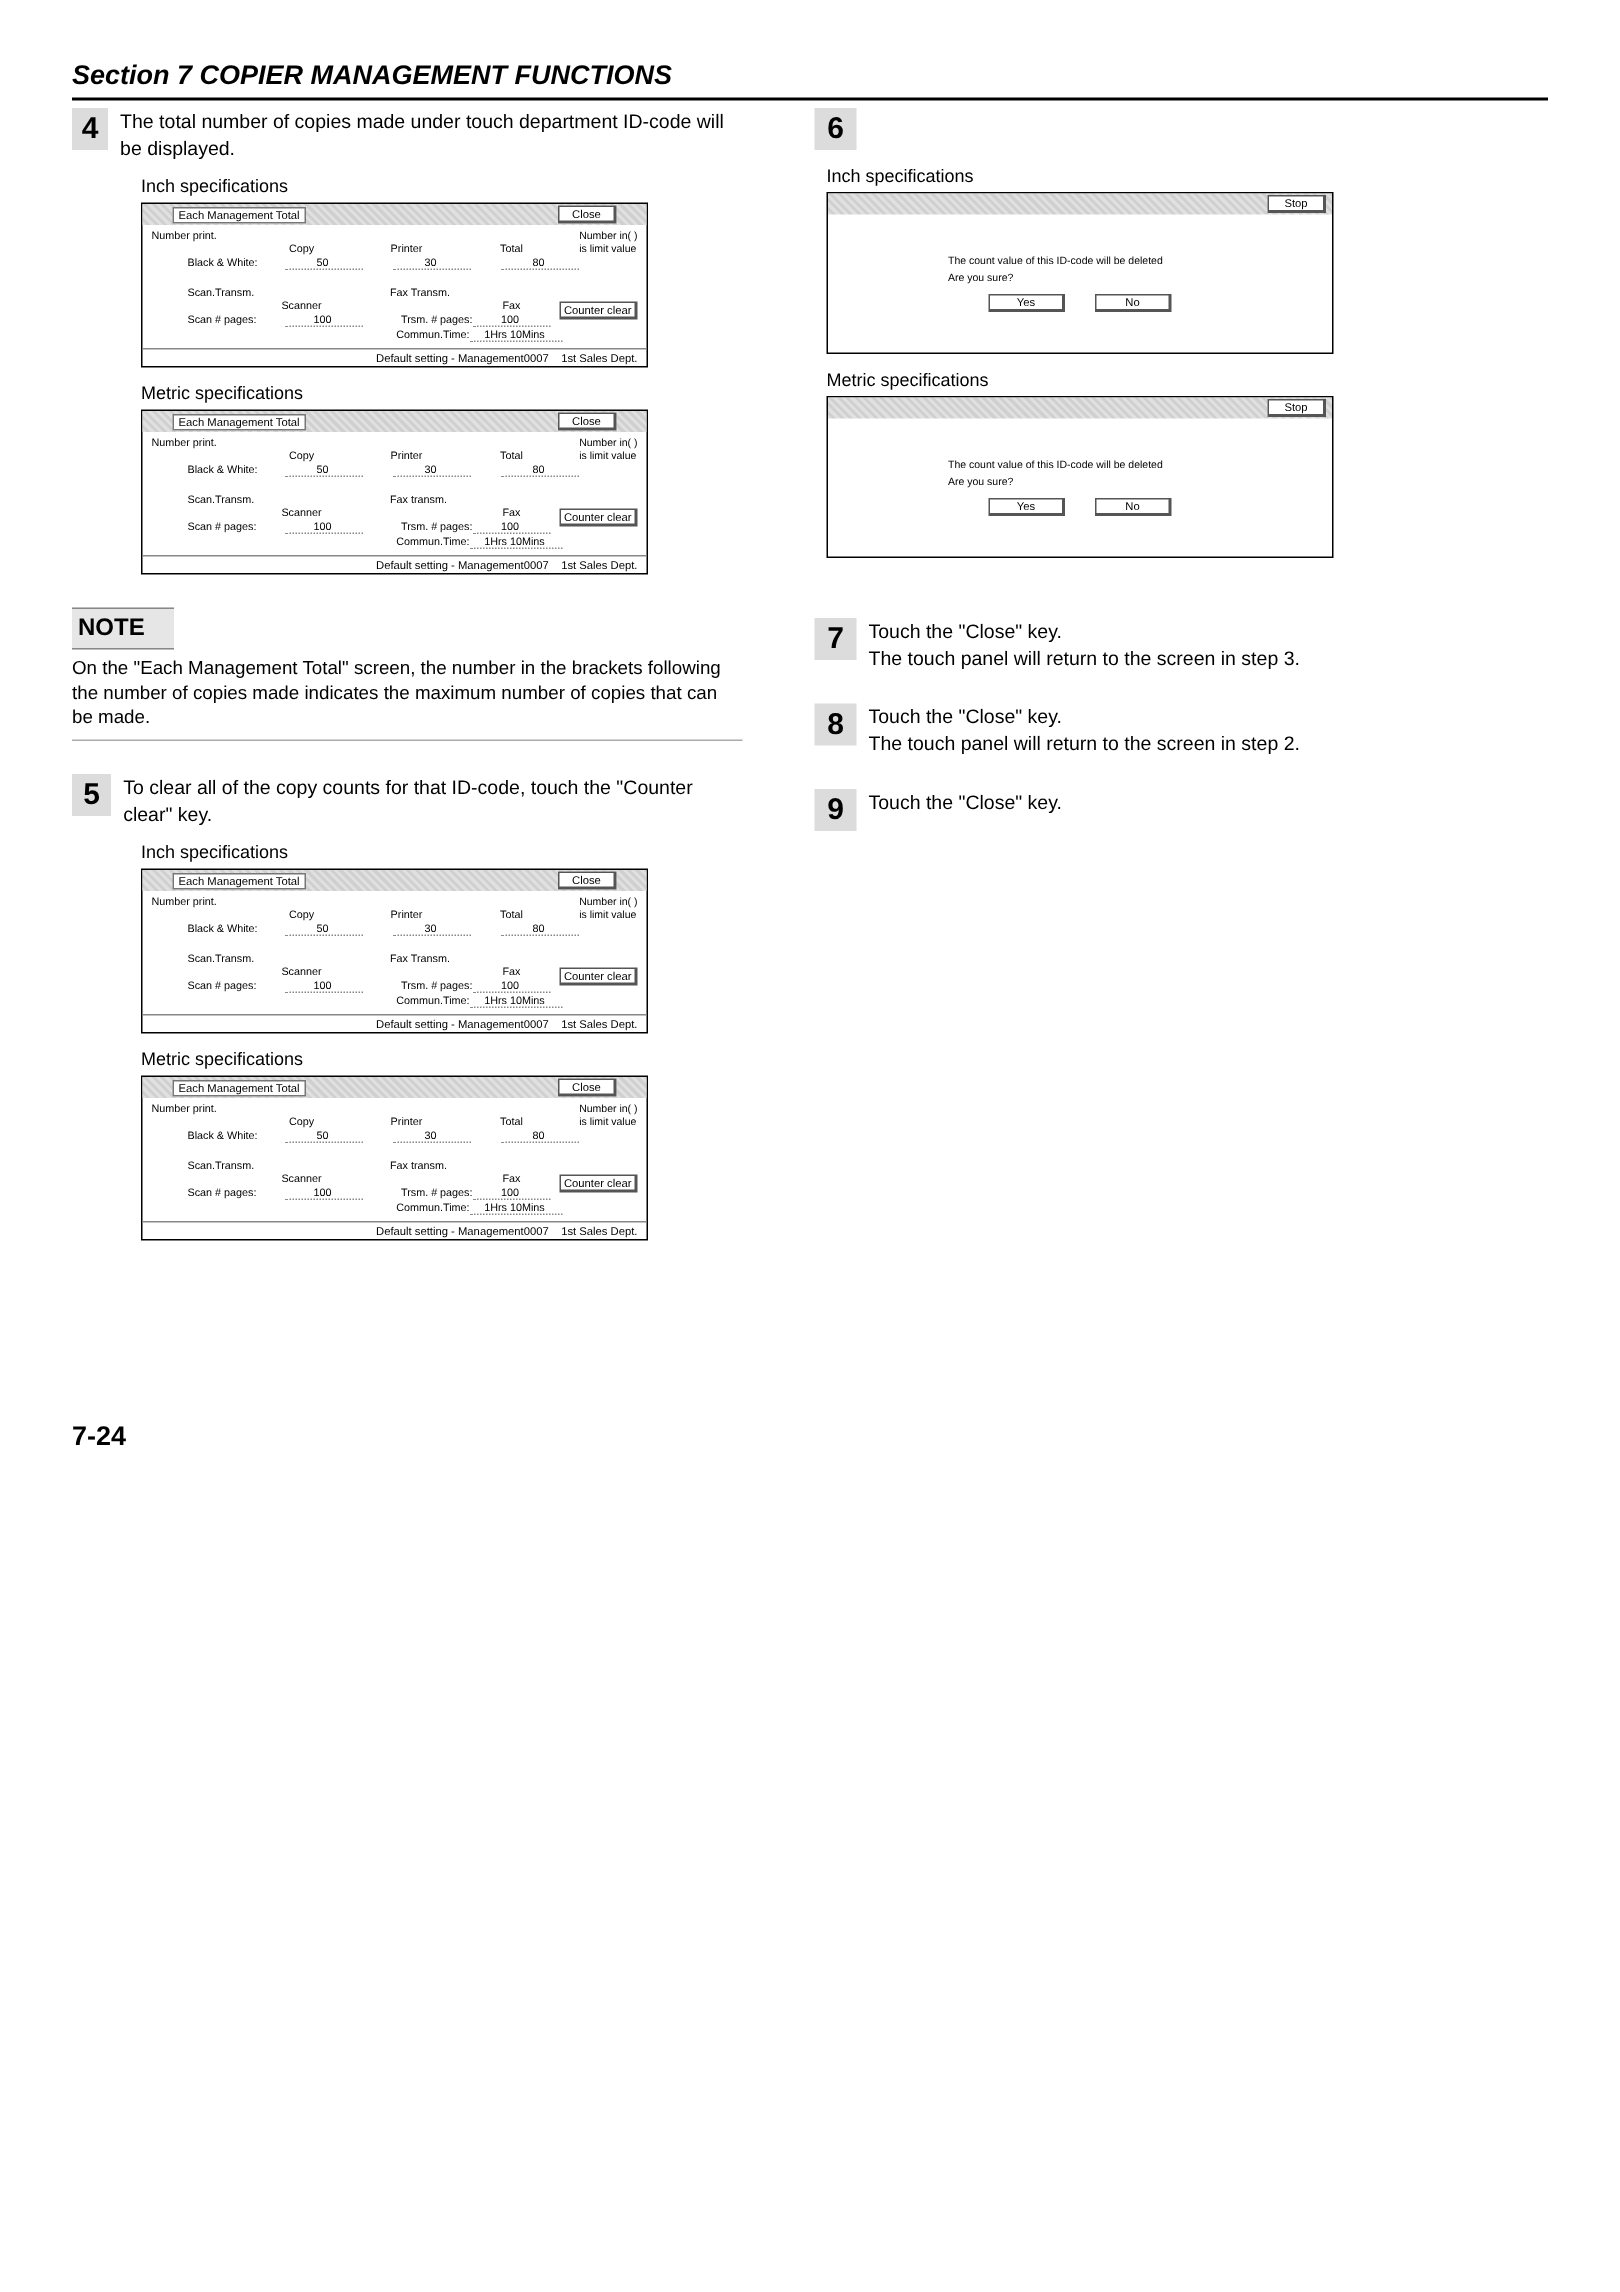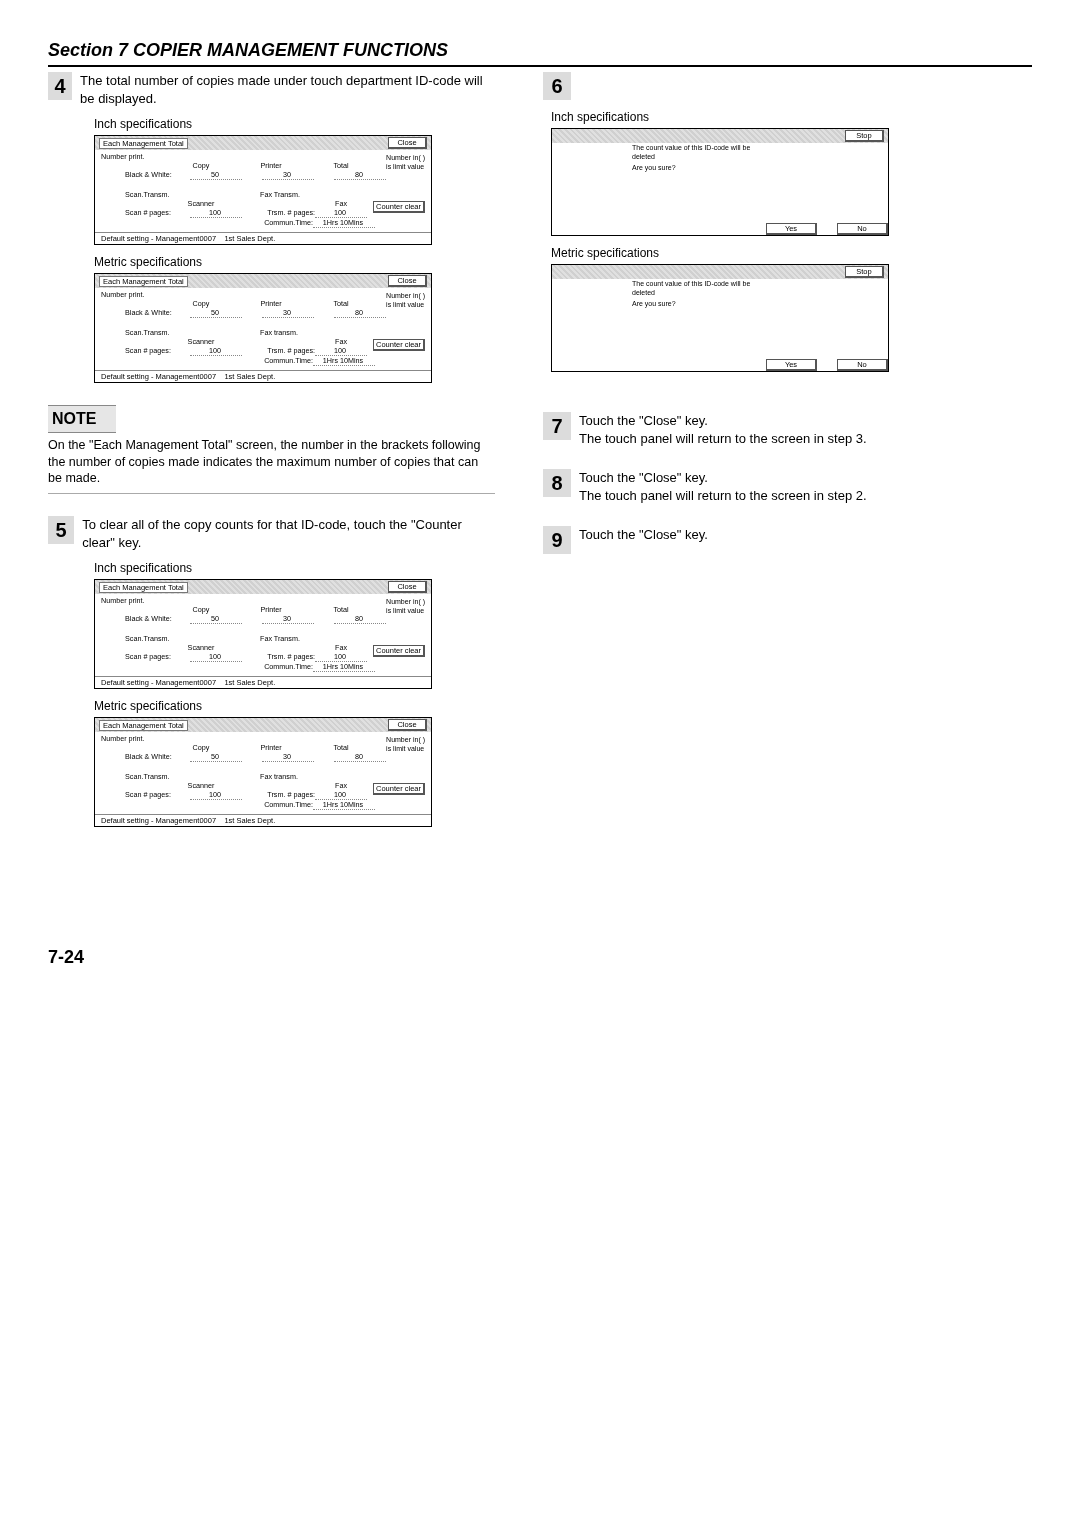--- a/index.html
+++ b/index.html
@@ -9,38 +9,38 @@
   .step { display:flex; gap:8px; margin-bottom:4px; }
   .step-badge { width:28px; height:28px; background:#dcdcdc; display:flex; align-items:center; justify-content:center; font-size:20px; font-weight:bold; }
   .step-text { font-size:13px; line-height:1.35; }
   .speclabel { font-size:12px; margin:10px 0 4px 46px; }
   .note-hdr { font-weight:bold; font-size:16px; padding:2px 4px; border-top:1px solid #888; border-bottom:1px solid #888; background:#e6e6e6; display:inline-block; width:60px; margin-bottom:4px; }
   .note-blk { margin:22px 0; font-size:12.5px; line-height:1.35; border-bottom:1px solid #aaa; padding-bottom:6px;}
   .pagenum { font-weight:bold; font-size:18px; margin-top:120px; }
 
   
   .panel { width:336px; border:1px solid #000; margin-left:46px; margin-bottom:10px; position:relative; }
-  .panel-title { font-size:8px; font-family:Arial; background: repeating-linear-gradient(45deg,#e0e0e0,#e0e0e0 2px,#d0d0d0 2px,#d0d0d0 4px); padding:1px 4px; display:flex; align-items:center; }
+  .panel-title { font-size:8px; font-family:Arial; background: repeating-linear-gradient(45deg,#e0e0e0,#e0e0e0 2px,#d0d0d0 2px,#d0d0d0 4px); padding:1px 20px; display:flex; align-items:center; }
   .panel-title .tab { background:#fff; border:1px solid #777; padding:0px 3px; font-size:7.5px; }
   .btn { border:1px solid #555; border-bottom:2px solid #555; border-right:2px solid #555; font-size:7.5px; padding:0px 2px; min-width:32px; text-align:center; background:#fff; line-height:9px; }
   .panel-body { font-size:7.2px; padding:2px 6px 0 6px; position:relative; }
   .row { display:flex;padding-left:24px; }
   .hdrs { display:flex; }
   .colh { width:70px; text-align:center; }
   .lbl { width:65px; }
   .dots { flex:0 0 50px; border-bottom:1px dotted #888; text-align:center; padding-right:2px; height:9px;}
-  .panel-foot { border-top:1px solid #888; font-size:7.5px; padding:1px 6px; display:flex; justify-content:flex-start; }
+  .panel-foot { border-top:1px solid #888; font-size:7.5px; padding:1px 6px; display:flex; justify-content:flex-end; }
   .right-box { position:absolute; right:6px; font-size:7px; line-height:9px; }
   .toprt { top:3px; }
   .spacer { height:10px; }
 
   
   .panel2 { width:336px; border:1px solid #000; margin-left:8px; margin-bottom:10px; }
   .panel2-title { font-size:8px; background: repeating-linear-gradient(45deg,#e0e0e0,#e0e0e0 2px,#d0d0d0 2px,#d0d0d0 4px); padding:1px 4px; display:flex; justify-content:flex-end; }
-  .panel2-body { height:92px; display:flex; flex-direction:row; align-items:flex-end; justify-content:center; font-size:7.5px; }
+  .panel2-body { height:92px; display:flex; flex-direction:column; align-items:center; justify-content:center; font-size:7.5px; }
   .ynrow { display:flex; gap:20px; margin-top:4px; }
   .msg { font-size:7px; line-height:9px; margin-bottom:2px;}
 
   .right-step { margin-bottom:22px; }
 </style>
 </head>
 <body>
 
 <div class="sec-title">Section 7  COPIER MANAGEMENT FUNCTIONS</div>
 

